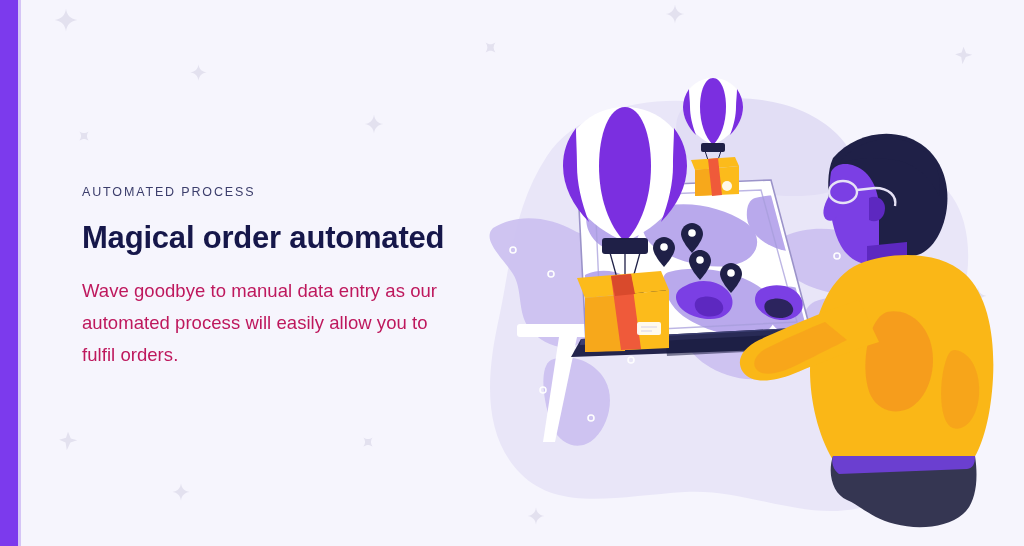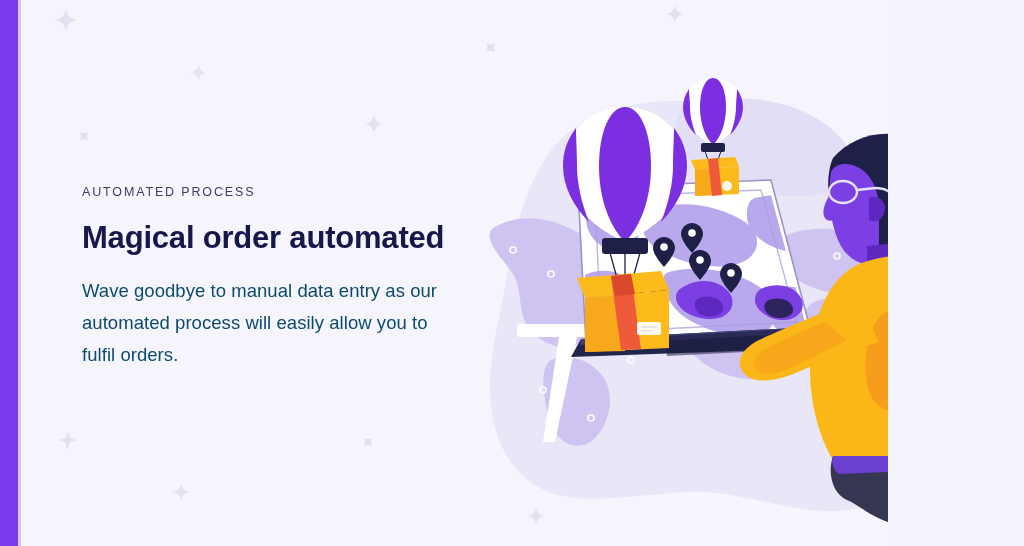--- a/index.html
+++ b/index.html
@@ -6,21 +6,21 @@
   html, body {
     margin: 0;
     padding: 0;
     background: #f5f4fc;
   }
   body {
     font-family: "Liberation Sans", sans-serif;
   }
   .slide {
     position: relative;
-    width: 888px;
+    width: 1024px;
     height: 546px;
     background: #f6f5fd;
     overflow: hidden;
   }
 
   
   .accent-bar {
     position: absolute;
     left: 0; top: 0;
     width: 18px;
@@ -63,21 +63,21 @@
     font-size: 31px;
     font-weight: 700;
     color: #16174a;
     margin: 0 0 20px 0;
     line-height: 1.12;
     letter-spacing: -0.2px;
   }
   .body-copy {
     font-size: 18.5px;
     font-weight: 400;
-    color: #0c4a6e;
+    color: #be185d;
     margin: 0;
     line-height: 1.72;
     letter-spacing: 0.05px;
     max-width: 360px;
   }
 
   
   .illustration {
     position: absolute;
     left: 455px;

